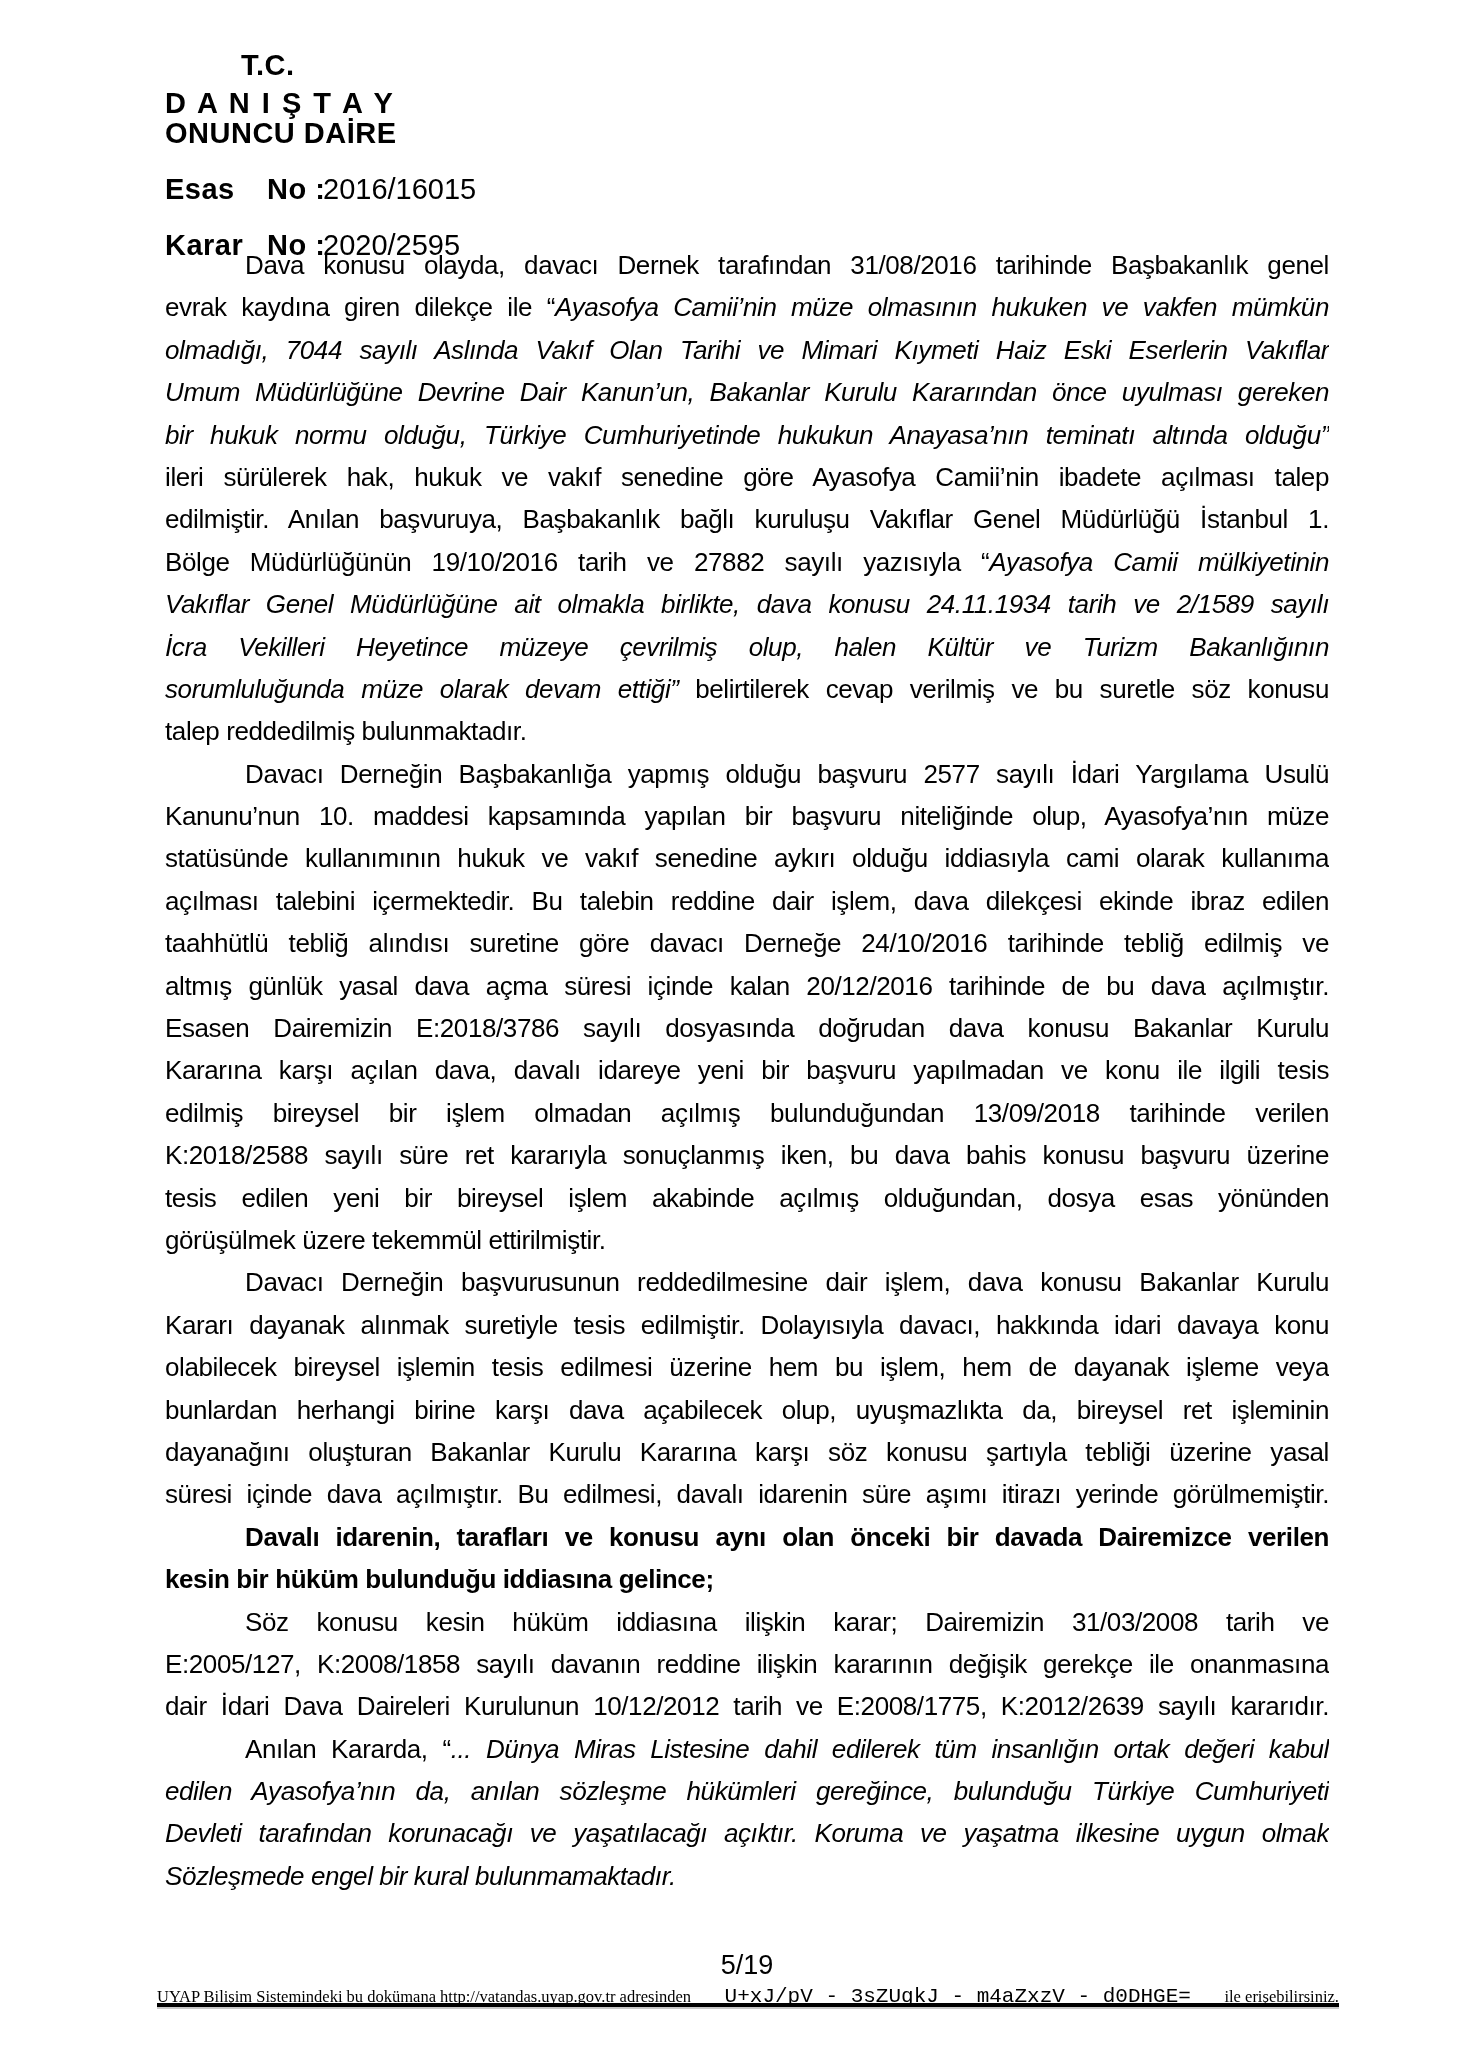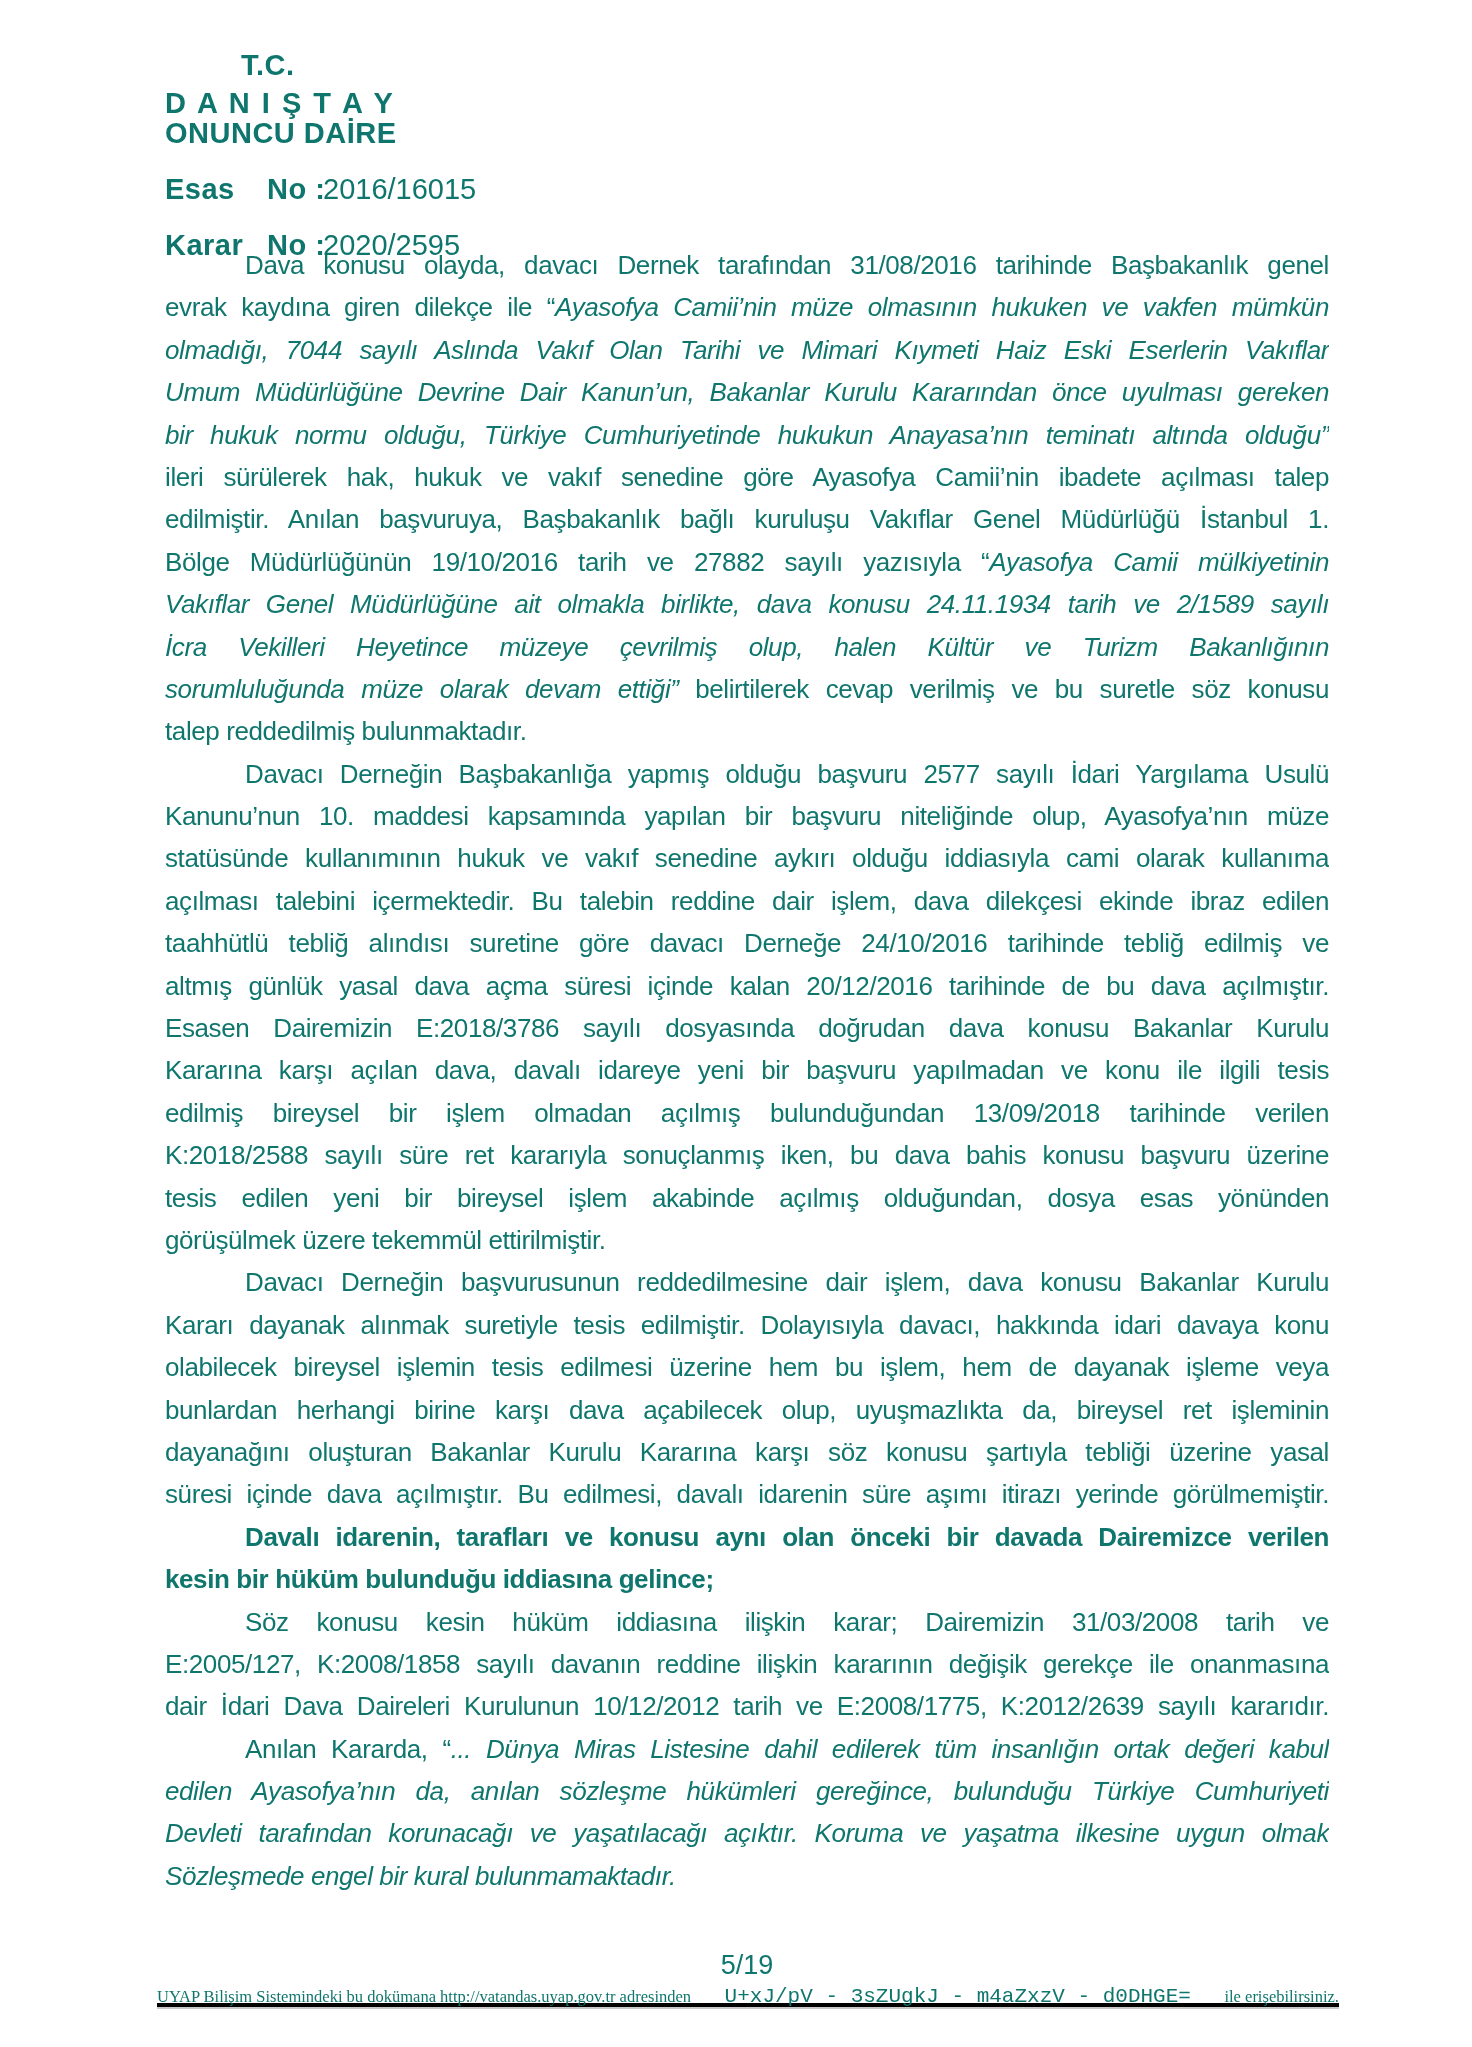--- a/index.html
+++ b/index.html
@@ -1,21 +1,21 @@
 <!DOCTYPE html>
 <html><head>
 <meta charset="utf-8">
 <style>
   html, body { margin: 0; padding: 0; background: #ffffff; }
   .page {
     position: relative;
     width: 1440px;
     height: 2047px;
     background: #ffffff;
-    color: #0f766e;
+    color: #000000;
     font-family: "Liberation Sans", sans-serif;
     overflow: hidden;
   }
   
   .header {
     position: absolute;
     left: 165px;
     top: 50px;
     font-weight: bold;
     font-size: 29px;

